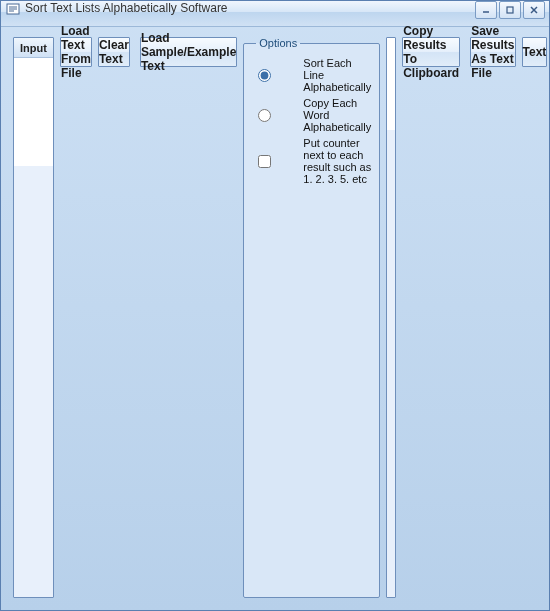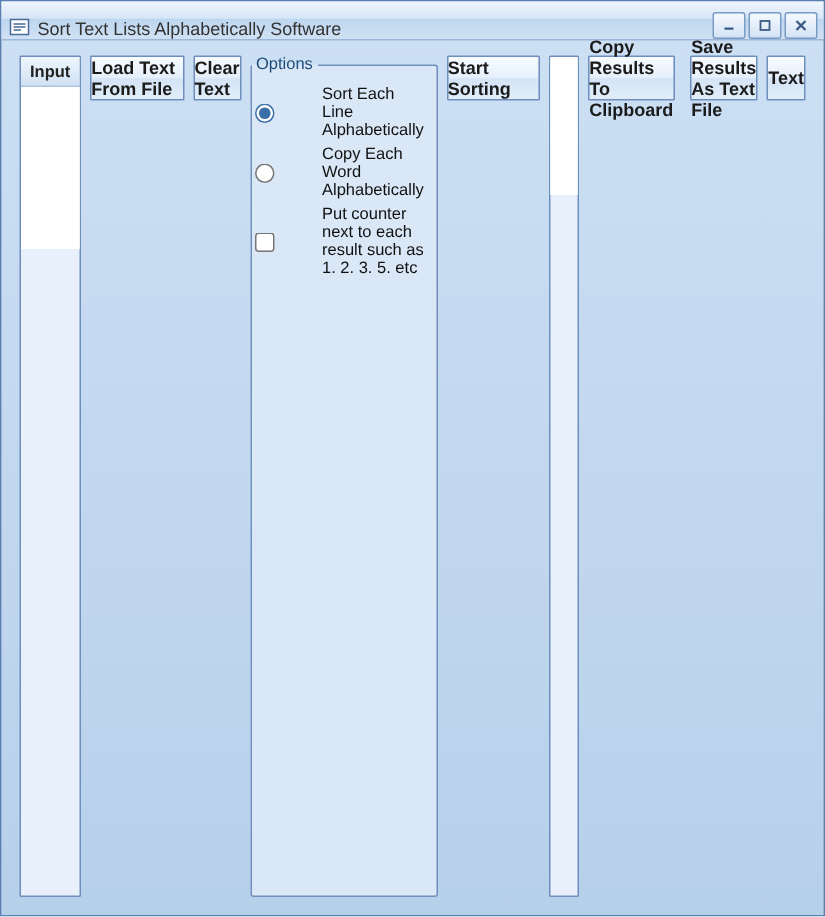--- a/index.html
+++ b/index.html
@@ -19,21 +19,21 @@
     border: 1px solid #5a7fb0;
     background: linear-gradient(to bottom, #cde0f4 0%, #b7d0ea 100%);
     display: flex;
     flex-direction: column;
   }
   .titlebar {
     height: 26px;
     background: linear-gradient(to bottom, #f0f6fd 0%, #d6e6f7 45%, #bed6ef 46%, #d0e1f4 100%);
     border-bottom: 1px solid #9cb8d8;
     display: flex;
-    align-items: flex-end;
+    align-items: flex-start;
     padding: 0 4px;
     color: #333;
   }
   .titlebar .app-icon {
     width: 16px; height: 16px;
     margin-right: 4px;
     display: inline-flex; align-items: center; justify-content: center;
   }
   .titlebar .title { flex: 1; font-size: 12px; }
   .titlebar .ctrls { display: flex; gap: 2px; }
@@ -98,21 +98,21 @@
   .row2 {
     display: flex;
     gap: 10px;
     border-radius: 15px;
   }
   .row2 .btn { flex: 1; }
   fieldset.options {
     border: 1px solid #6e8fbb;
     border-radius: 2px;
     margin: 0;
-    padding: 6px 8px 8px 0;
+    padding: 6px 8px 8px 12px;
     background: #d9e7f7;
   }
   fieldset.options legend {
     color: #1f4d7a;
     font-size: 11px;
     padding: 0 3px;
     font-weight: normal;
   }
   .opt-row {
     display: flex; align-items: center;
@@ -165,39 +165,39 @@
       <div class="panel-head">Input</div>
       <div class="panel-body">
         <textarea class="area" style="height: 108px;"></textarea>
       </div>
     </div>
 
     <div class="btn wide">Load Text From File</div>
 
     <div class="row2">
       <div class="btn">Clear Text</div>
+      <div class="btn">Load Sample/Example Text</div>
     </div>
 
     <fieldset class="options">
       <legend>Options</legend>
       <div class="opt-row">
         <input type="radio" name="sortmode" id="r1" checked="" style="">
         <label for="r1">Sort Each Line Alphabetically</label>
       </div>
       <div class="opt-row">
         <input type="radio" name="sortmode" id="r2" style="">
         <label for="r2">Copy Each Word Alphabetically</label>
       </div>
       <div class="opt-row">
         <input type="checkbox" id="c1" style="">
         <label for="c1">Put counter next to each result such as 1. 2. 3. 5. etc</label>
       </div>
     </fieldset>
 
-    <div class="btn wide">Start Sorting</div>
 
     <div class="panel">
       <div class="panel-body">
         <textarea class="area" style="height: 92px;"></textarea>
       </div>
     </div>
 
     <div class="row2">
       <div class="btn">Copy Results To Clipboard</div>
       <div class="btn">Save Results As Text File</div>

